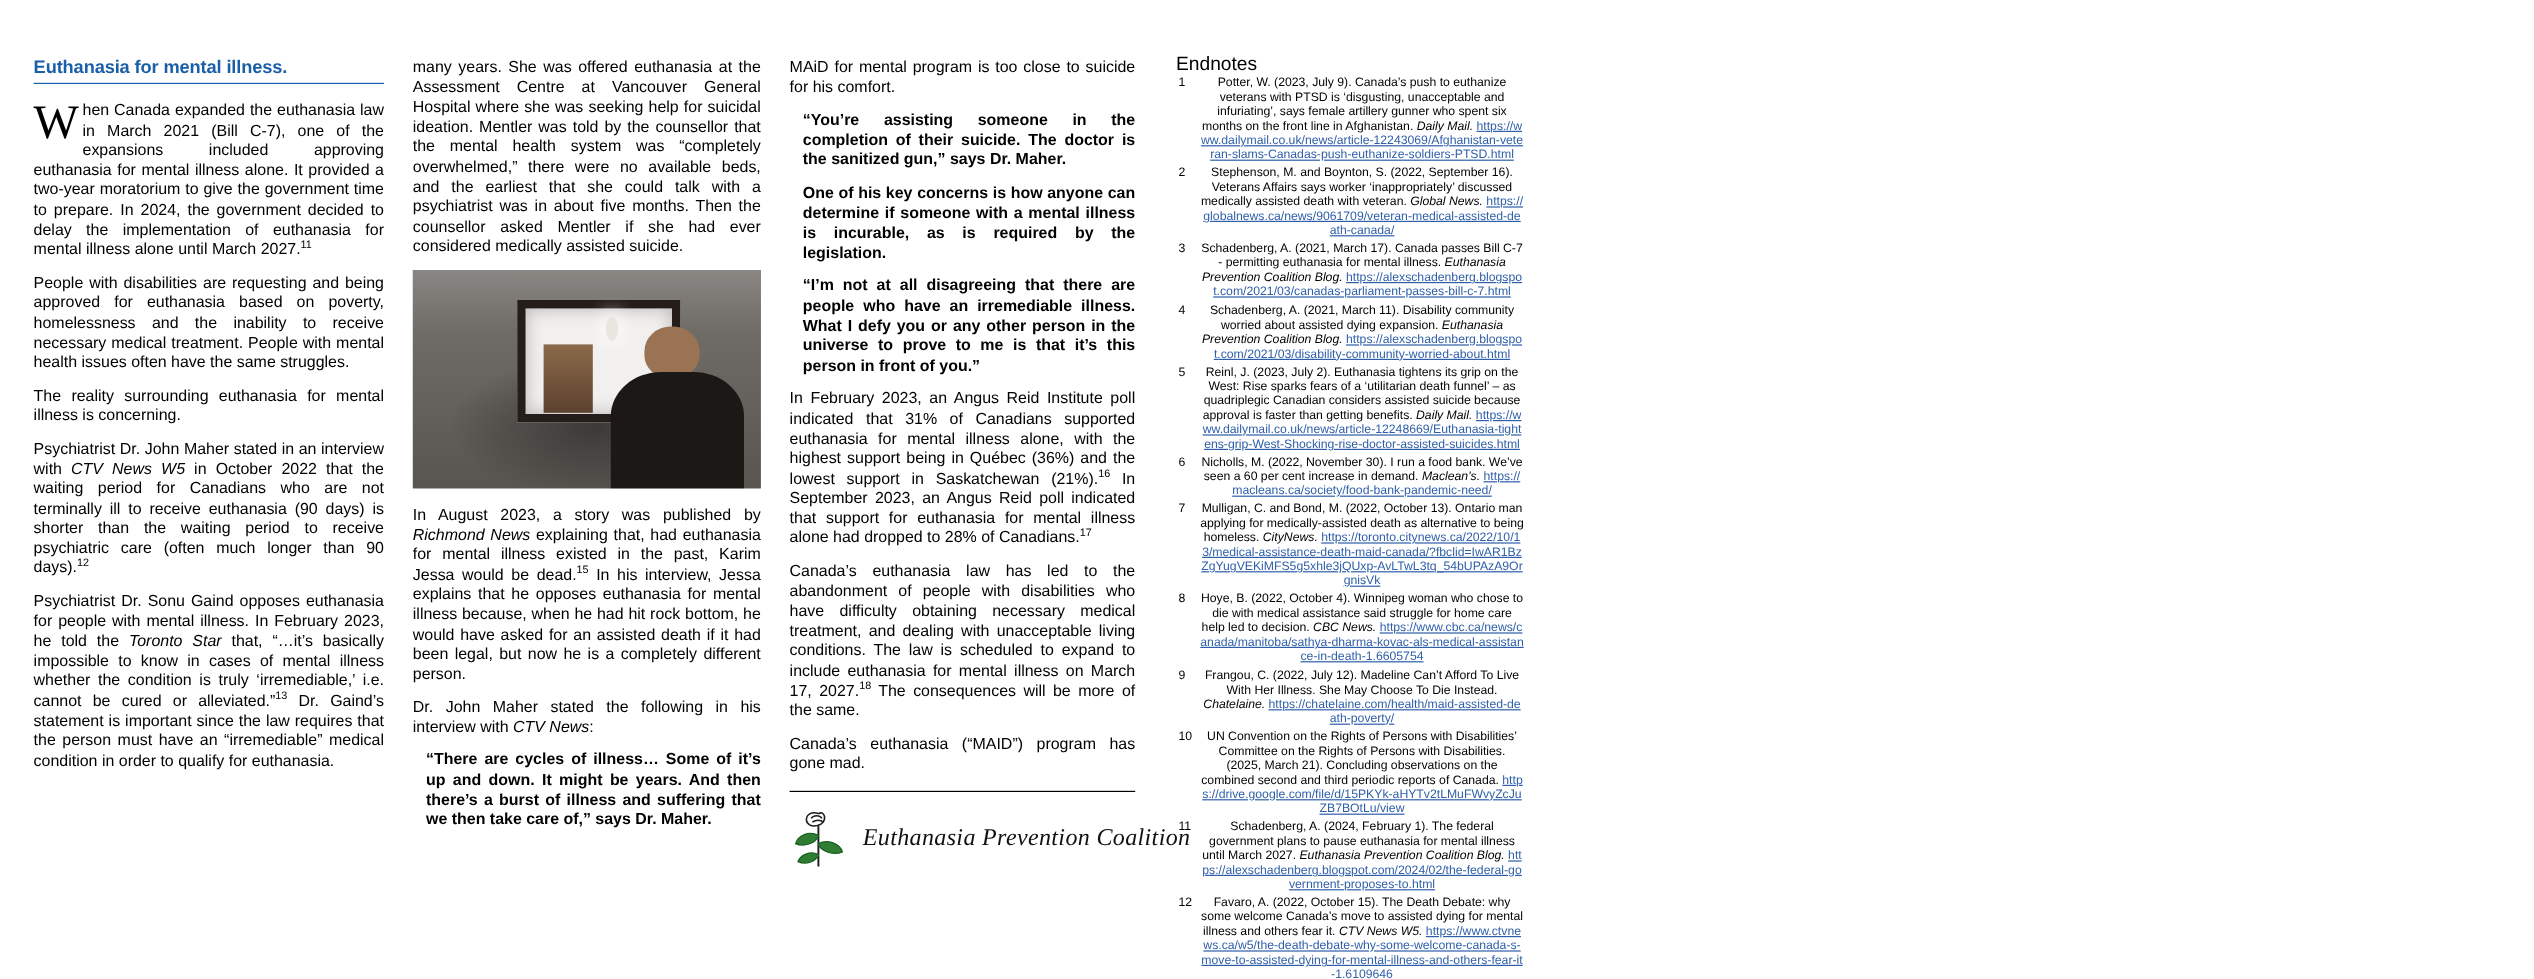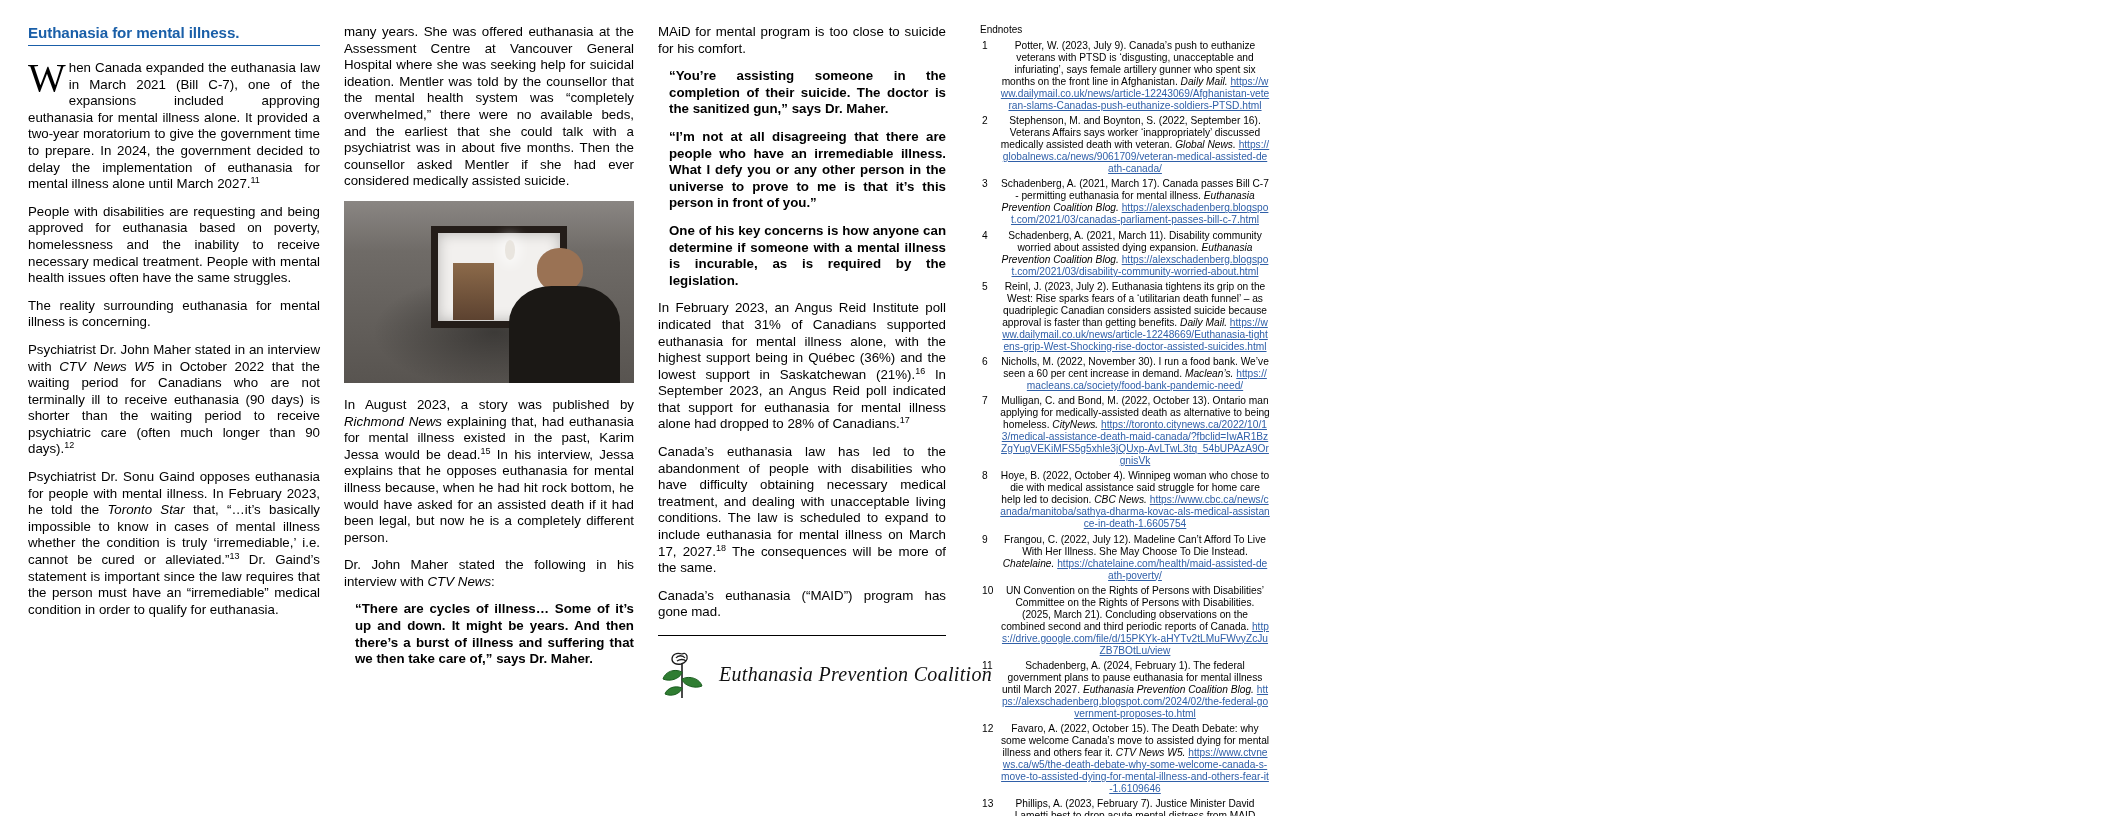--- a/index.html
+++ b/index.html
@@ -19,20 +19,21 @@
     display: flex;
     gap: 0px;
   }
 
   
   .article-cols {
     display: flex;
     width: 1280px;
     flex: 0 0 1280px;
     gap: 24px;
+    margin-top: 24px;
   }
   .col {
     width: 290px;
     flex: 0 0 290px;
     font-size: 13.3px;
     line-height: 16.6px;
     text-align: justify;
     hyphens: auto;
     -webkit-hyphens: auto;
   }
@@ -181,21 +182,21 @@
   }
 
   
   .endnotes {
     flex: 1 1 auto;
     padding-left: 10px;
     font-size: 10.2px;
     line-height: 12.0px;
   }
   .endnotes-title {
-    font-size: 10px;
+    font-size: 16px;
     margin-bottom: 4px;
   }
   .en-row {
     display: flex;
     align-items: flex-start;
     margin-bottom: 3.2px;
   }
   .en-num {
     flex: 0 0 20px;
     text-align: left;
@@ -256,23 +257,23 @@
       <p class="body"><span>Dr. John Maher stated the following in his interview with </span><em>CTV News</em><span>:</span></p>
 
       <p class="quote-para">“There are cycles of illness… Some of it’s up and down. It might be years. And then there’s a burst of illness and suffering that we then take care of,” says Dr. Maher.</p>
     </div>
 
     <div class="col c3">
       <p class="body">MAiD for mental program is too close to suicide for his comfort.</p>
 
       <p class="quote-para">“You’re assisting someone in the completion of their suicide. The doctor is the sanitized gun,” says Dr. Maher.</p>
 
+      <p class="quote-para">One of his key concerns is how anyone can determine if someone with a mental illness is incurable, as is required by the legislation.</p>
+
       <p class="quote-para">“I’m not at all disagreeing that there are people who have an irremediable illness. What I defy you or any other person in the universe to prove to me is that it’s this person in front of you.”</p>
-
-      <p class="quote-para">One of his key concerns is how anyone can determine if someone with a mental illness is incurable, as is required by the legislation.</p>
 
       <p class="body"><span>In February 2023, an Angus Reid Institute poll indicated that 31% of Canadians supported euthanasia for mental illness alone, with the highest support being in Québec (36%) and the lowest support in Saskatchewan (21%).</span><sup>16</sup><span> In September 2023, an Angus Reid poll indicated that support for euthanasia for mental illness alone had dropped to 28% of Canadians.</span><sup>17</sup></p>
 
       <p class="body"><span>Canada’s euthanasia law has led to the abandonment of people with disabilities who have difficulty obtaining necessary medical treatment, and dealing with unacceptable living conditions. The law is scheduled to expand to include euthanasia for mental illness on March 17, 2027.</span><sup>18</sup><span> The consequences will be more of the same.</span></p>
 
       <p class="body">Canada’s euthanasia (“MAID”) program has gone mad.</p>
 
       <hr class="rule">
 
       <div class="logo-block">

